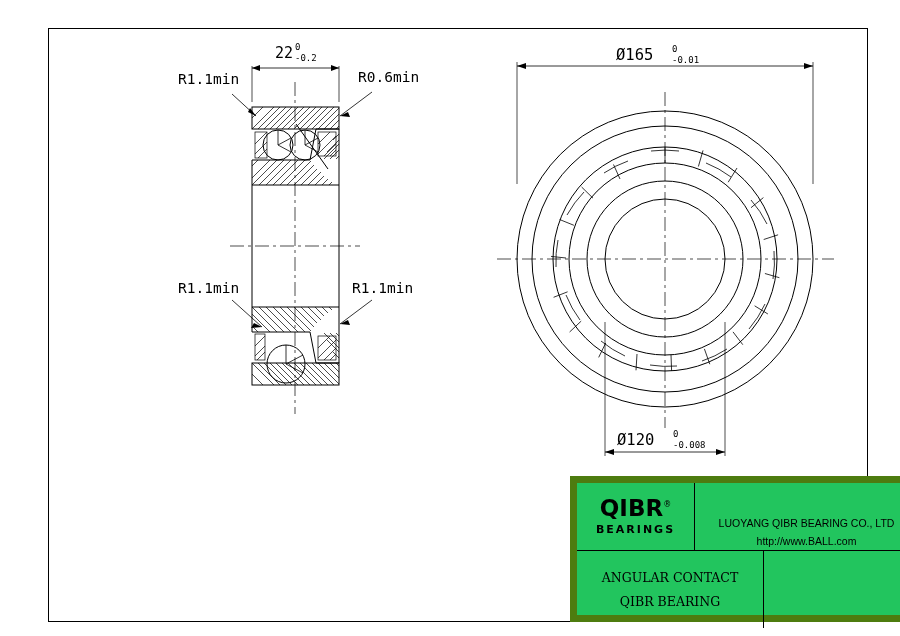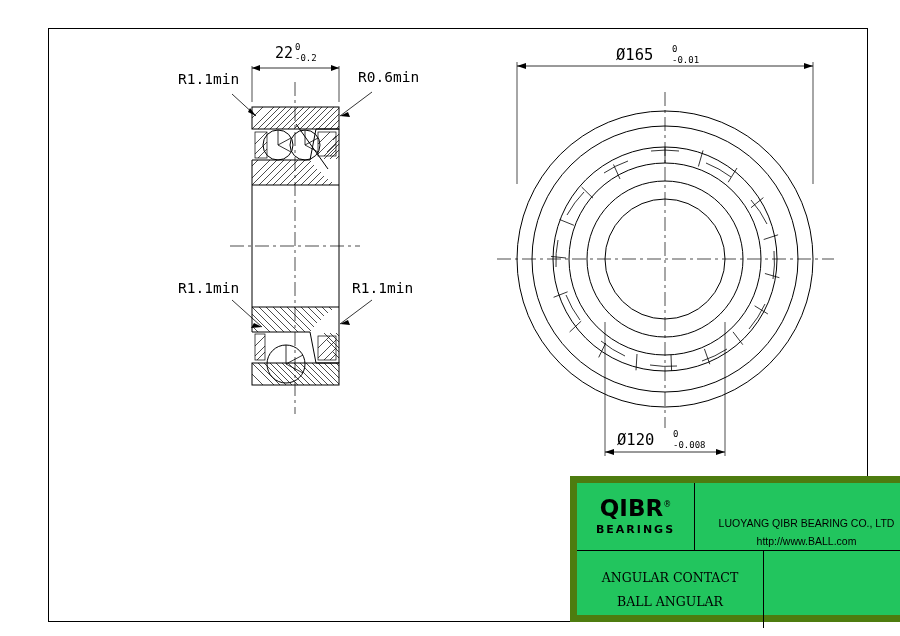--- a/index.html
+++ b/index.html
@@ -360,18 +360,18 @@
         <div class="logo-sub">BEARINGS</div>
       </div>
       <div class="tb-company">
         <div>LUOYANG QIBR BEARING CO., LTD</div>
         <div>http://www.BALL.com</div>
       </div>
     </div>
     <div class="tb-bottom">
       <div class="tb-desc">
         <div>ANGULAR CONTACT</div>
-        <div>BALL ANGULAR</div>
+        <div>QIBR BEARING</div>
       </div>
     </div>
   </div>
 
 </div>
 
 </body></html>

